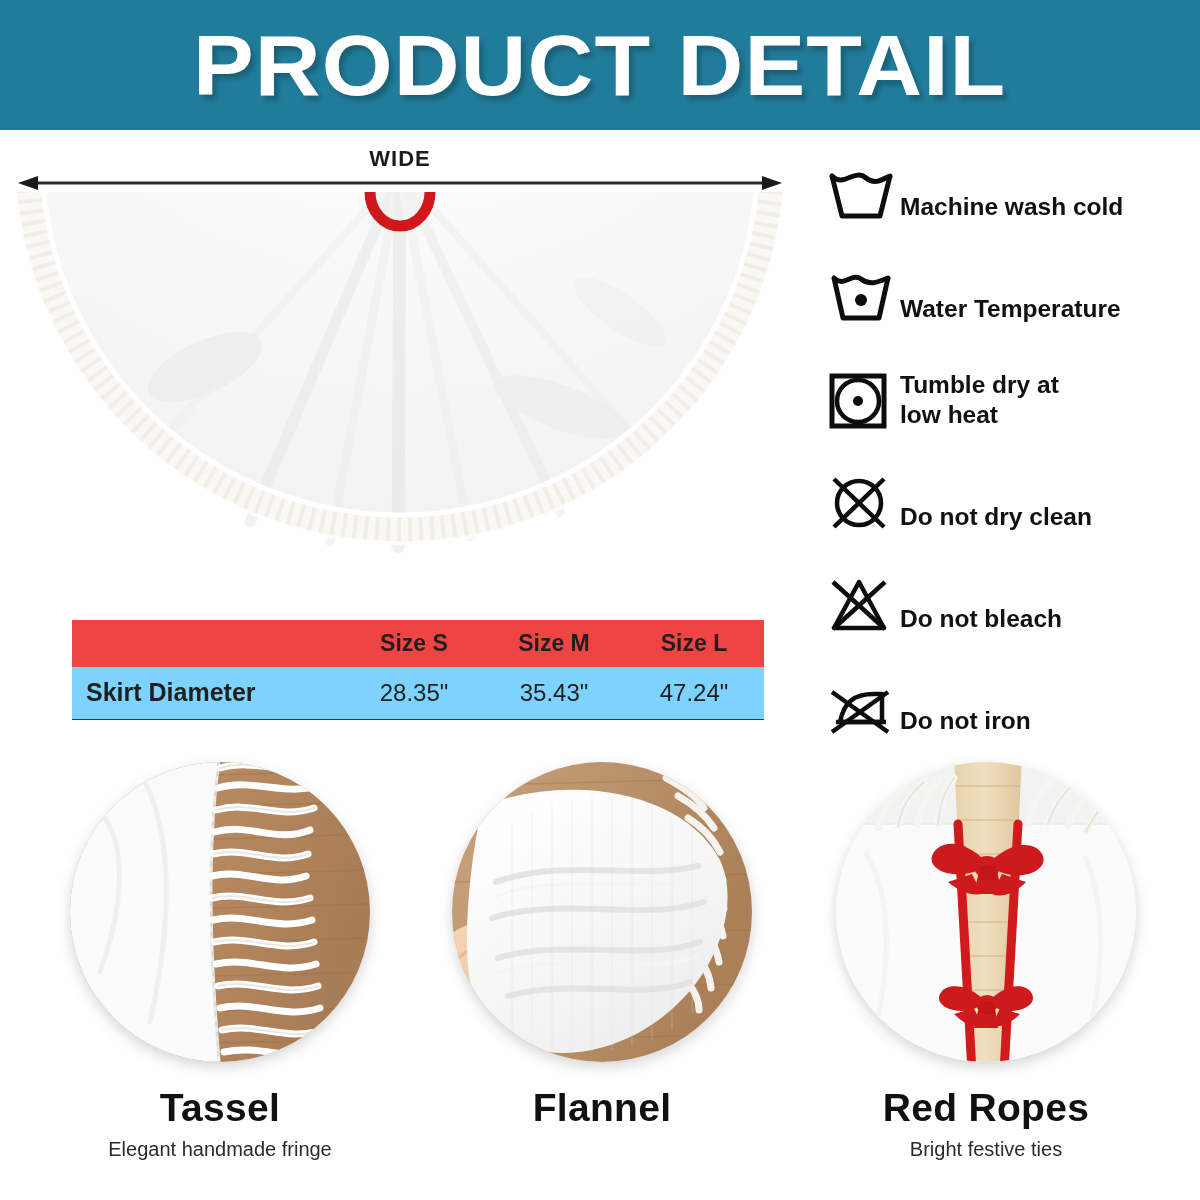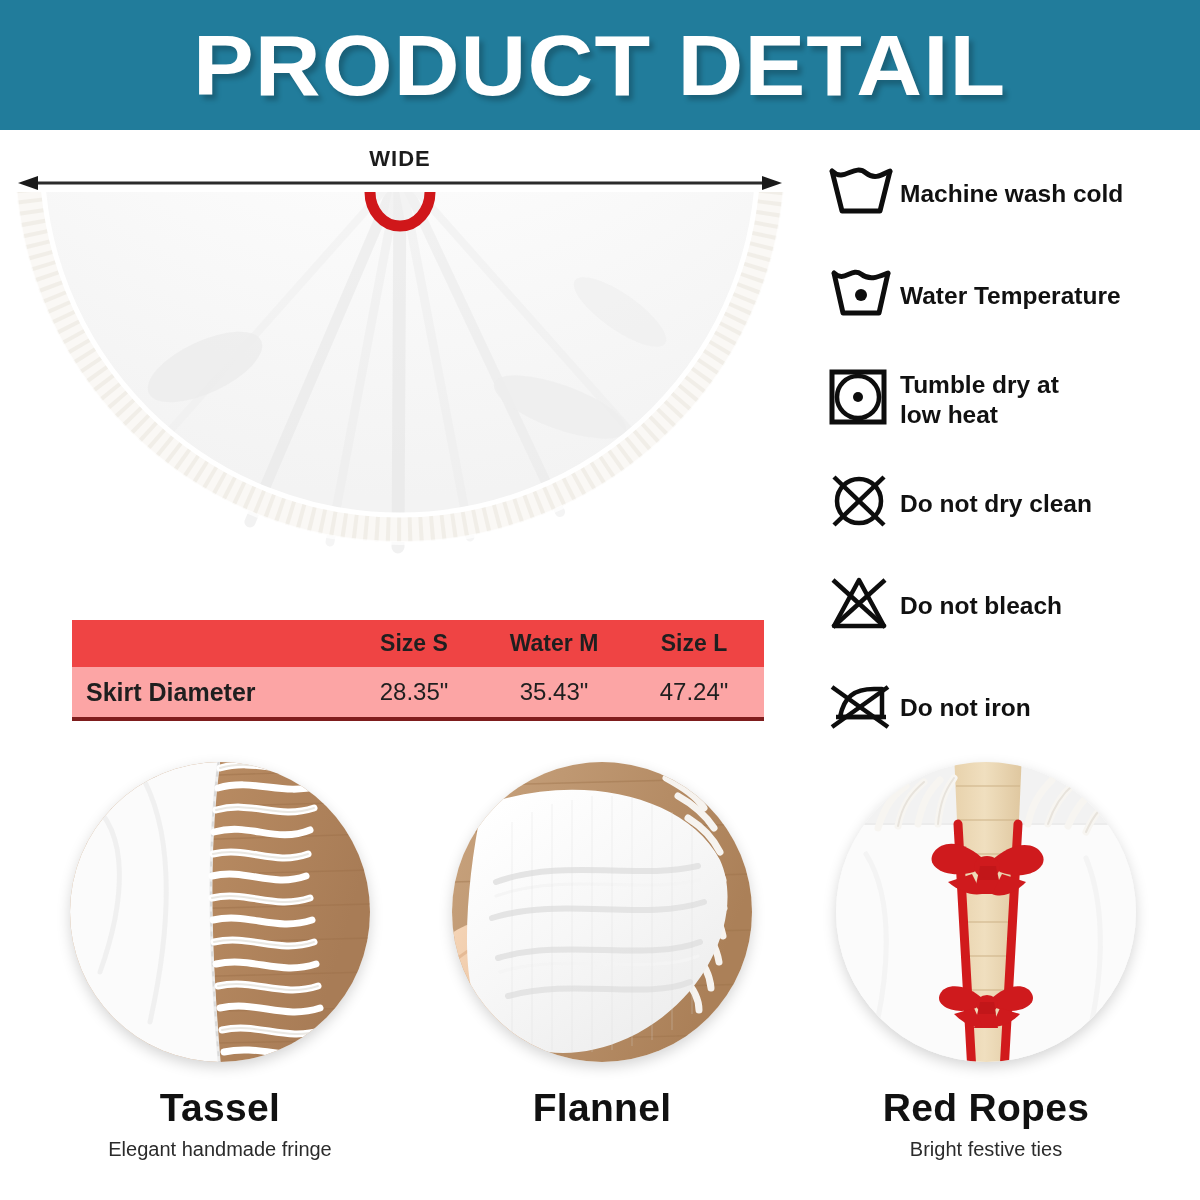--- a/index.html
+++ b/index.html
@@ -46,36 +46,36 @@
     position:absolute; left:72px; top:620px; width:692px;
     border-collapse:collapse;
     font-size:23px;
   }
   #size-table thead th{
     background:#ef4444; height:47px; color:#1f1f1f; font-weight:bold;
     text-align:center; padding:0 6px;
   }
   #size-table thead th.rowhead{ text-align:left; }
   #size-table tbody td{
-    background:#fca5a5; height:52px; color:#1f1f1f;
+    background:#7dd3fc; height:52px; color:#1f1f1f;
     text-align:center; padding:0 6px; font-size:24px;
-    border-bottom:4px solid #7f1d1d;
+    border-bottom:1px solid #7f1d1d;
   }
   #size-table tbody td.rowhead{
     text-align:left; font-weight:bold; padding-left:14px; font-size:25px;
   }
   #size-table .col-label{ width:272px; }
   #size-table .col-size{ width:140px; }
 
   
   #care-list{
     position:absolute; left:828px; top:160px; width:360px;
   }
   .care-row{
-    display:flex; align-items:center; margin-bottom:40px; min-height:62px;
+    display:flex; align-items:flex-end; margin-bottom:40px; min-height:62px;
   }
   .care-icon{ width:72px; flex:0 0 72px; display:flex; align-items:center; justify-content:flex-start; }
   .care-icon svg{ display:block; }
   .care-text{
     font-size:24.5px; font-weight:bold; color:#111111; line-height:1.22;
     padding-top:6px;
   }
   .care-text .l2{ display:block; }
 
   
@@ -156,21 +156,21 @@
 
     <path d="M 370,0 A 30,34 0 0 0 430,0" fill="none" stroke="#d0171a" stroke-width="11" stroke-linecap="round"></path>
   </svg>
 </div>
 
 <table id="size-table">
   <thead>
     <tr>
       <th class="rowhead col-label"></th>
       <th class="col-size">Size S</th>
-      <th class="col-size">Water M</th>
+      <th class="col-size">Size M</th>
       <th class="col-size">Size L</th>
     </tr>
   </thead>
   <tbody>
     <tr>
       <td class="rowhead">Skirt Diameter</td>
       <td>28.35"</td>
       <td>35.43"</td>
       <td>47.24"</td>
     </tr>

